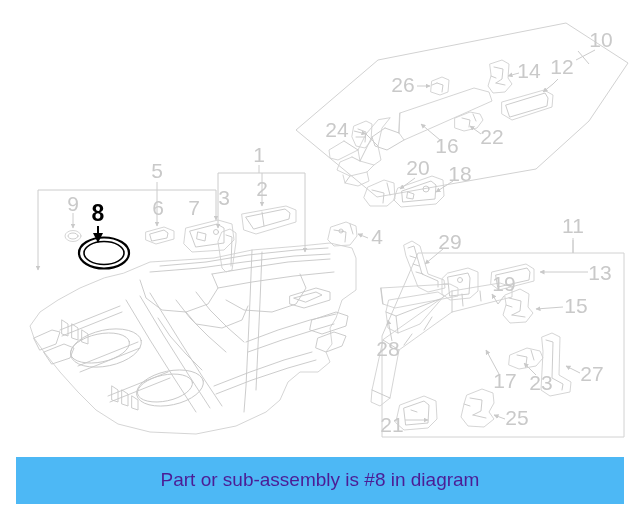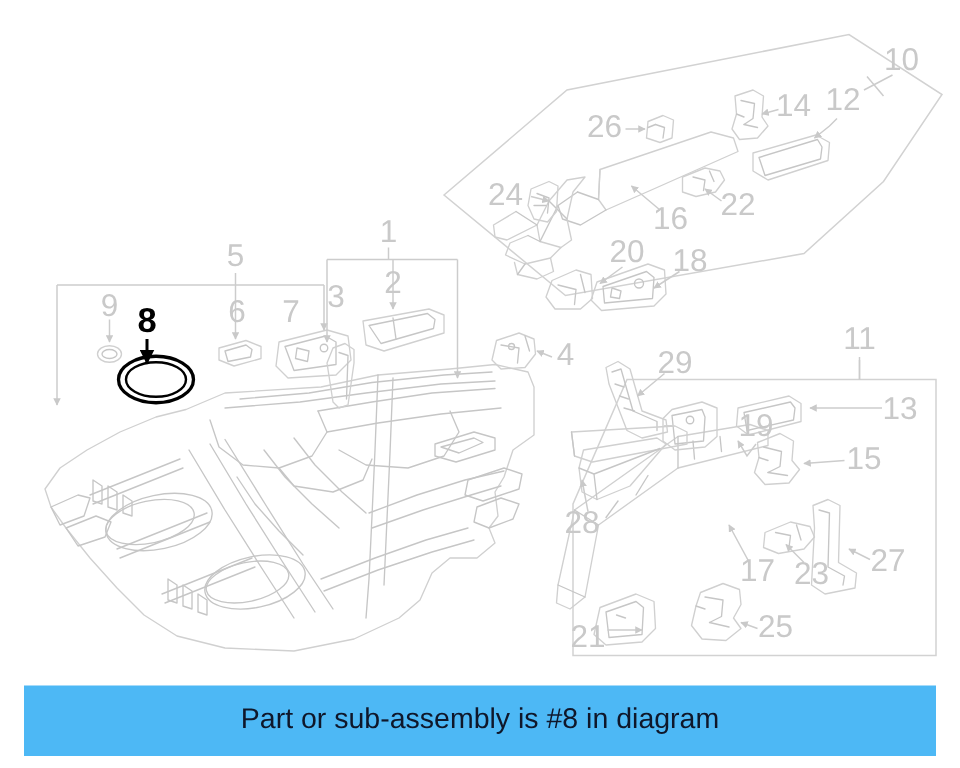--- a/index.html
+++ b/index.html
@@ -361,16 +361,16 @@
         <text x="517" y="419" text-anchor="middle" class="lbl">25</text>
         <text x="403" y="86" text-anchor="middle" class="lbl">26</text>
         <text x="592" y="375" text-anchor="middle" class="lbl">27</text>
         <text x="388" y="350" text-anchor="middle" class="lbl">28</text>
         <text x="450" y="243" text-anchor="middle" class="lbl">29</text>
       </g>
 
   </svg>
 
   <div id="caption-banner" style="--banner-bg: #4db8f5;">
-    <div class="cap-line" style="color: #0f172a;">Part or sub-assembly is #8 in diagram</div>
+    <div class="cap-line" style="color: #4c1d95;">Part or sub-assembly is #8 in diagram</div>
   </div>
 
 </div>
 
 </body></html>

